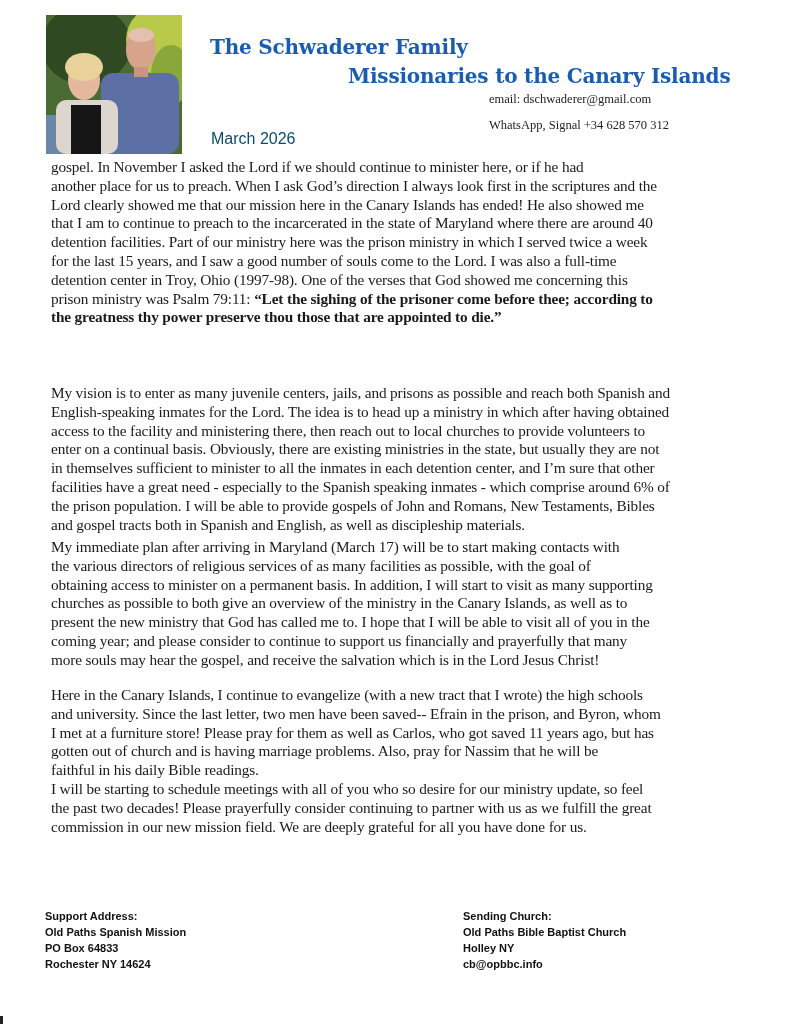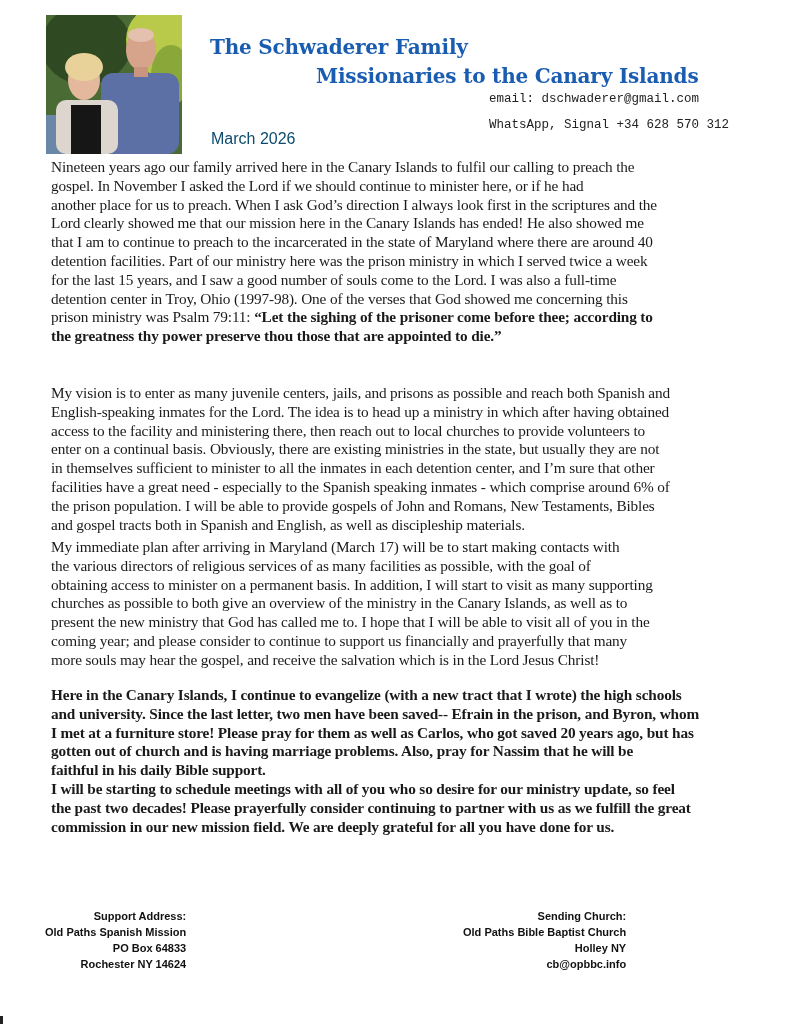--- a/index.html
+++ b/index.html
@@ -13,46 +13,46 @@
   .photo svg { display: block; width: 100%; height: 100%; }
 
   .title-line {
     position: absolute; font-family: "DejaVu Serif", serif; font-weight: bold;
     color: #1a5cb0; font-size: 20px; letter-spacing: -0.2px; white-space: nowrap;
   }
   .title-1 { left: 210px; top: 35px; }
   .title-2 { left: 316px; top: 64px; }
 
   .contact {
-    position: absolute; left: 489px; font-family: Liberation Mono, monospace;
+    position: absolute; left: 489px; font-family: Liberation Serif, serif;
     font-size: 12.5px; color: #222; white-space: nowrap; text-align: center;
   }
   .contact-email { top: 92px; }
   .contact-phone { top: 118px; }
 
   .date-line {
     position: absolute; left: 211px; top: 130px;
     font-family: "Liberation Sans", sans-serif; font-size: 16px; color: #0c4a6e;
   }
 
   .body-text {
     position: absolute; left: 51px; width: 708px;
     font-family: "Liberation Serif", serif; font-size: 15.3px; line-height: 18.8px;
     color: #1a1a1a; letter-spacing: -0.15px;
   }
   .body-text .ln { display: block; white-space: nowrap; }
   .body-text b { font-weight: bold; }
   .p1 { top: 158px; }
   .p2 { top: 384px; }
   .p3 { top: 538px; }
-  .p4 { top: 686px; font-weight: bold; }
+  .p4 { top: 686px; }
 
   .footer-block {
     position: absolute; font-family: "Liberation Sans", sans-serif; font-weight: bold;
-    font-size: 11px; line-height: 16px; color: #111; text-align: right;
+    font-size: 11px; line-height: 16px; color: #111;
   }
   .footer-left { left: 45px; top: 908px; }
   .footer-right { left: 463px; top: 908px; }
 
   .scan-mark { position: absolute; left: 0; bottom: 0; width: 3px; height: 8px; background: #222; }
 </style>
 </head>
 <body>
 
 <div class="photo" title="Photo of Doug and Carolee Schwaderer">
@@ -69,29 +69,28 @@
     <rect x="88" y="52" width="14" height="10" fill="#c99580"></rect>
 
     <rect x="10" y="85" width="62" height="54" rx="10" fill="#dcd6cf"></rect>
     <rect x="25" y="90" width="30" height="49" fill="#161616"></rect>
     <ellipse cx="38" cy="65" rx="16" ry="20" fill="#e3b89c"></ellipse>
     <ellipse cx="38" cy="52" rx="19" ry="14" fill="#e8d29a"></ellipse>
   </svg>
 </div>
 
 <div class="title-line title-1" style="color: rgb(26, 92, 176);">The Schwaderer Family</div>
-<div class="title-line title-2" style="color: rgb(26, 92, 176);">Missionaries to the Canary Islands</div>
+<div class="title-line title-2" style="color: rgb(26, 92, 176); margin-left: 32px;">Missionaries to the Canary Islands</div>
 
 <div class="contact contact-email">email: dschwaderer@gmail.com</div>
 <div class="contact contact-phone">WhatsApp, Signal  +34 628 570 312</div>
 
 <div class="date-line">March 2026</div>
 
 <div class="body-text p1">
-  <span class="ln">Nineteen years ago our family arrived here in the Canary Islands to fulfil our calling to preach the</span>
   <span class="ln">gospel. In November I asked the Lord if we should continue to minister here, or if he had</span>
   <span class="ln">another place for us to preach. When I ask God’s direction I always look first in the scriptures and the</span>
   <span class="ln">Lord clearly showed me that our mission here in the Canary Islands has ended! He also showed me</span>
   <span class="ln">that I am to continue to preach to the incarcerated in the state of Maryland where there are around 40</span>
   <span class="ln">detention facilities. Part of our ministry here was the prison ministry in which I served twice a week</span>
   <span class="ln">for the last 15 years, and I saw a good number of souls come to the Lord. I was also a full-time</span>
   <span class="ln">detention center in Troy, Ohio (1997-98). One of the verses that God showed me concerning this</span>
   <span class="ln"><span>prison ministry was Psalm 79:11: </span><b>“Let the sighing of the prisoner come before thee; according to</b></span>
   <span class="ln"><b>the greatness thy power preserve thou those that are appointed to die.”</b></span>
 </div>
@@ -113,23 +112,23 @@
   <span class="ln">obtaining access to minister on a permanent basis. In addition, I will start to visit as many supporting</span>
   <span class="ln">churches as possible to both give an overview of the ministry in the Canary Islands, as well as to</span>
   <span class="ln">present the new ministry that God has called me to. I hope that I will be able to visit all of you in the</span>
   <span class="ln">coming year; and please consider to continue to support us financially and prayerfully that many</span>
   <span class="ln">more souls may hear the gospel, and receive the salvation which is in the Lord Jesus Christ!</span>
 </div>
 
 <div class="body-text p4">
   <span class="ln">Here in the Canary Islands, I continue to evangelize (with a new tract that I wrote) the high schools</span>
   <span class="ln">and university. Since the last letter, two men have been saved-- Efrain in the prison, and Byron, whom</span>
-  <span class="ln">I met at a furniture store! Please pray for them as well as Carlos, who got saved 20 years ago, but has</span>
+  <span class="ln">I met at a furniture store! Please pray for them as well as Carlos, who got saved 11 years ago, but has</span>
   <span class="ln">gotten out of church and is having marriage problems. Also, pray for Nassim that he will be</span>
-  <span class="ln">faithful in his daily Bible support.</span>
+  <span class="ln">faithful in his daily Bible readings.</span>
   <span class="ln">I will be starting to schedule meetings with all of you who so desire for our ministry update, so feel</span>
   <span class="ln">the past two decades! Please prayerfully consider continuing to partner with us as we fulfill the great</span>
   <span class="ln">commission in our new mission field. We are deeply grateful for all you have done for us.</span>
 </div>
 
 <div class="footer-block footer-left">
   <div>Support Address:</div>
   <div>Old Paths Spanish Mission</div>
   <div>PO Box 64833</div>
   <div>Rochester NY 14624</div>

